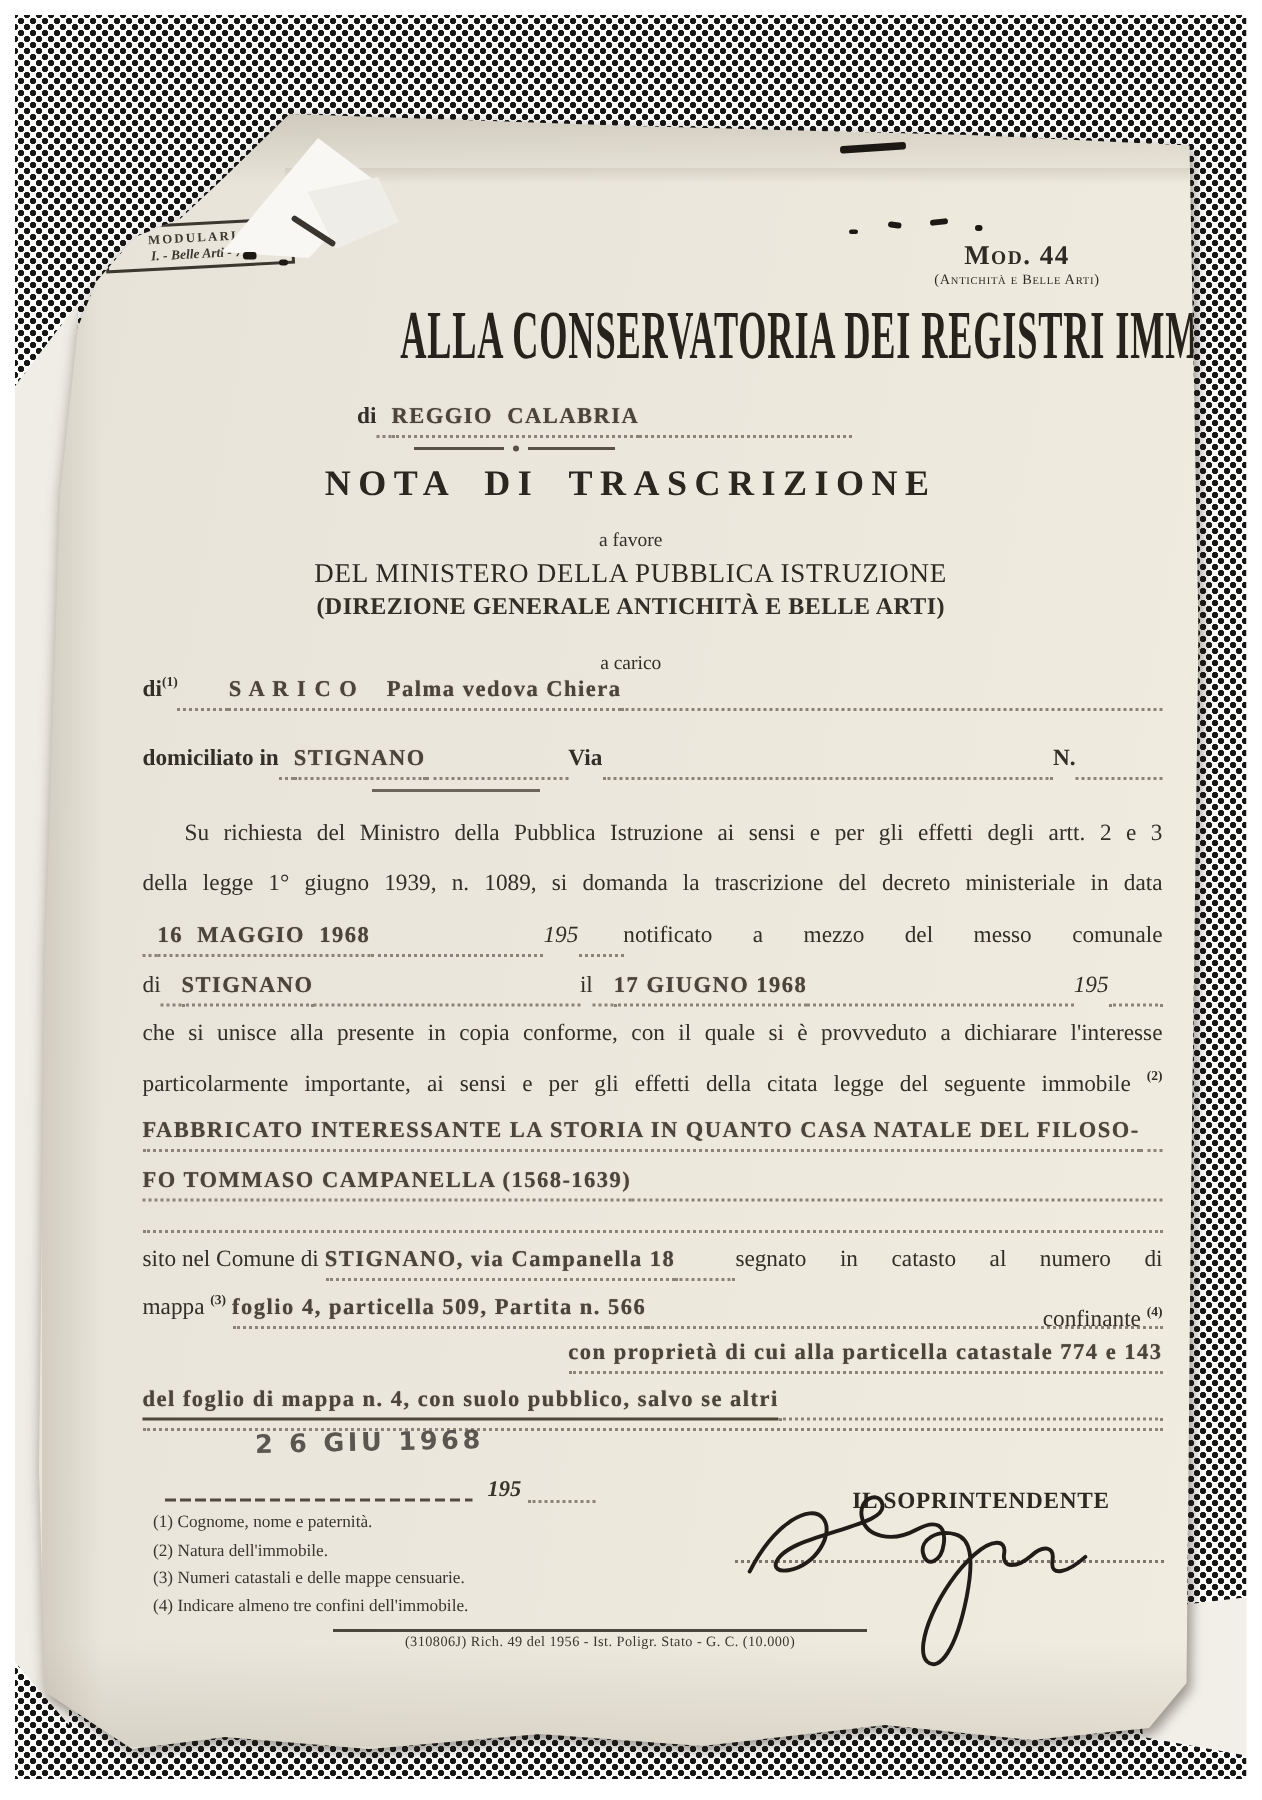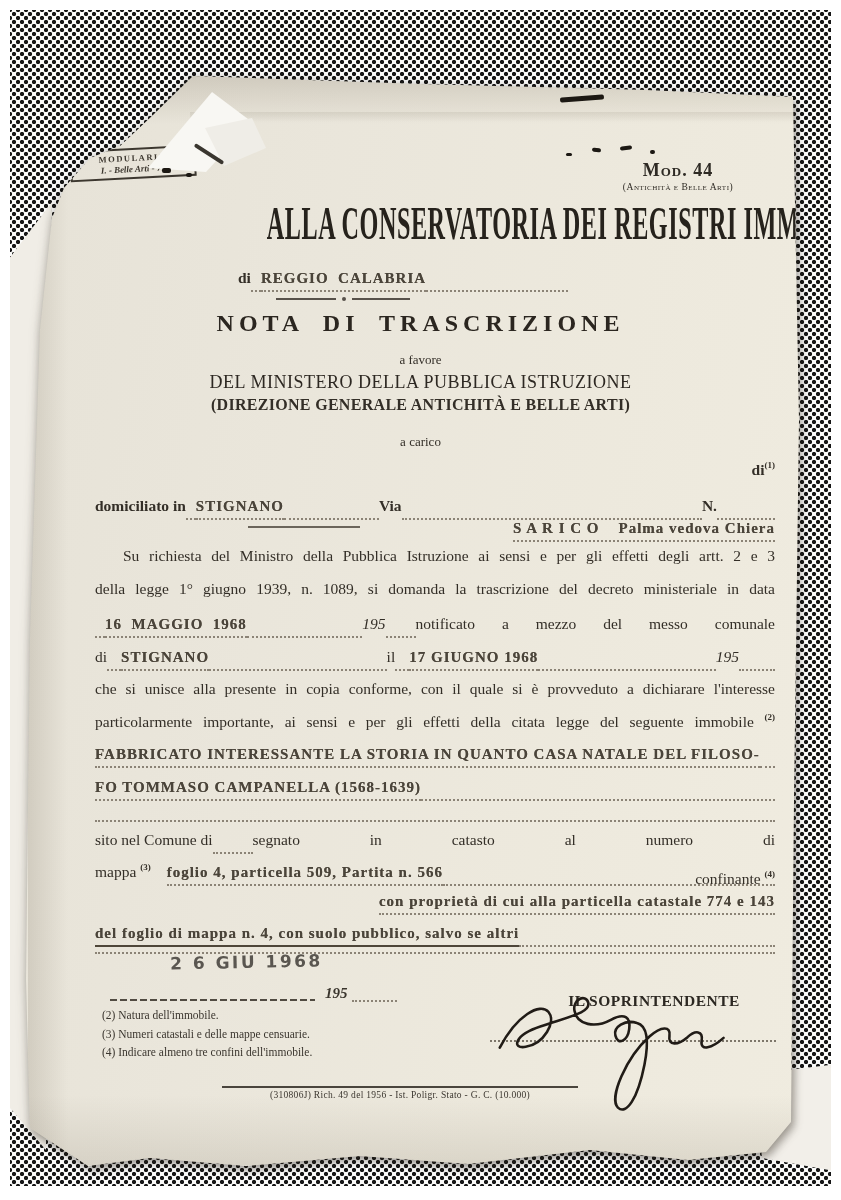--- a/index.html
+++ b/index.html
@@ -133,21 +133,21 @@
     <div class="hr" style="left:276px;top:298px;width:60px;"></div>
     <div class="mark" style="left:342px;top:297px;width:4px;height:4px;border-radius:50%;background:#57514a;"></div>
     <div class="hr" style="left:352px;top:298px;width:58px;"></div>
 
     <div class="ctr nota" style="top:310px;">NOTA DI TRASCRIZIONE</div>
     <div class="ctr" style="top:352px;font-size:13px;">a favore</div>
     <div class="ctr" style="top:372px;font-size:18px;letter-spacing:.5px;color:#2d2822;">DEL MINISTERO DELLA PUBBLICA ISTRUZIONE</div>
     <div class="ctr" style="top:396px;font-size:16px;font-weight:bold;letter-spacing:.3px;">(DIREZIONE GENERALE ANTICHITÀ E BELLE ARTI)</div>
     <div class="ctr" style="top:434px;font-size:13px;">a carico</div>
 
-    <div class="row" style="top:460px;flex-direction:column;">
+    <div class="row" style="top:448px;">
       <span class="lbl b"><span>di</span><sup>(1)</sup></span>
       <span class="dots w34"></span>
       <span class="typed on-line">S A R I C O    Palma vedova Chiera</span>
       <span class="dots"></span>
     </div>
 
     <div class="row" style="top:494px;">
       <span class="lbl b">domiciliato in</span>
       <span class="dots w10"></span>
       <span class="typed on-line">STIGNANO</span>
@@ -193,26 +193,27 @@
     </div>
     <div class="row h28" style="top:773px;">
       <span class="typed on-line">FO TOMMASO CAMPANELLA (1568-1639)</span>
       <span class="dots"></span>
     </div>
 
     <div class="dotline" style="top:820px;"></div>
 
     <div class="row h28" style="top:826px;">
       <span class="lbl">sito nel Comune di</span>
+      <span class="typed on-line" style="margin-left:4px;">STIGNANO, via Campanella 18</span>
       <span class="dots w40"></span>
       <span class="stretch">segnato in catasto al numero di</span>
     </div>
     <div class="row h28" style="top:858px;">
       <span class="lbl"><span>mappa</span> <sup>(3)</sup></span>
-      <span class="typed on-line" style="margin-left:16px;">foglio 4, particella 509, Partita n. 566</span>
+      <span class="typed on-line" style="margin-left:4px;">foglio 4, particella 509, Partita n. 566</span>
       <span class="dots"></span>
     </div>
     <div class="row h28" style="top:869px;flex-direction:column;">
       <span class="lbl"><span>confinante</span> <sup>(4)</sup></span>
       <span class="typed on-line" style="margin-left:20px;">con proprietà di cui alla particella catastale 774 e 143</span>
       <span class="dots"></span>
     </div>
     <div class="row h28" style="top:919px;">
       <span class="typed on-line solid">del foglio di mappa n. 4, con suolo pubblico, salvo se altri</span>
       <span class="dots"></span>
@@ -229,20 +230,21 @@
 
     <div class="sopr">IL SOPRINTENDENTE</div>
     <div class="sigline"></div>
     <div class="sig">
       <svg width="310" height="130" viewBox="0 0 310 130">
         <path d="M20 58 C38 26 62 14 70 24 C78 34 64 56 46 58 C32 60 34 46 62 38 C92 29 112 26 110 16 C108 7 94 12 96 24 C98 38 116 42 132 34 C146 27 152 32 150 44 C148 56 138 60 136 50 C134 41 146 34 158 38 C168 41 170 54 164 80 C156 114 144 130 136 122 C127 112 146 72 170 52 C182 42 192 42 190 52 C188 62 198 62 208 54 C216 47 224 48 222 58 C220 69 232 66 244 56" fill="none" stroke="#211c17" stroke-width="2.6" stroke-linecap="round"></path>
       </svg>
     </div>
 
     <div class="fnotes">
+      <div>(1) Cognome, nome e paternità.</div>
       <div>(2) Natura dell'immobile.</div>
       <div>(3) Numeri catastali e delle mappe censuarie.</div>
       <div>(4) Indicare almeno tre confini dell'immobile.</div>
     </div>
 
     <div class="printrule"></div>
     <div class="printline">(310806J) Rich. 49 del 1956 - Ist. Poligr. Stato - G. C. (10.000)</div>
   </div>
   </div>
 

